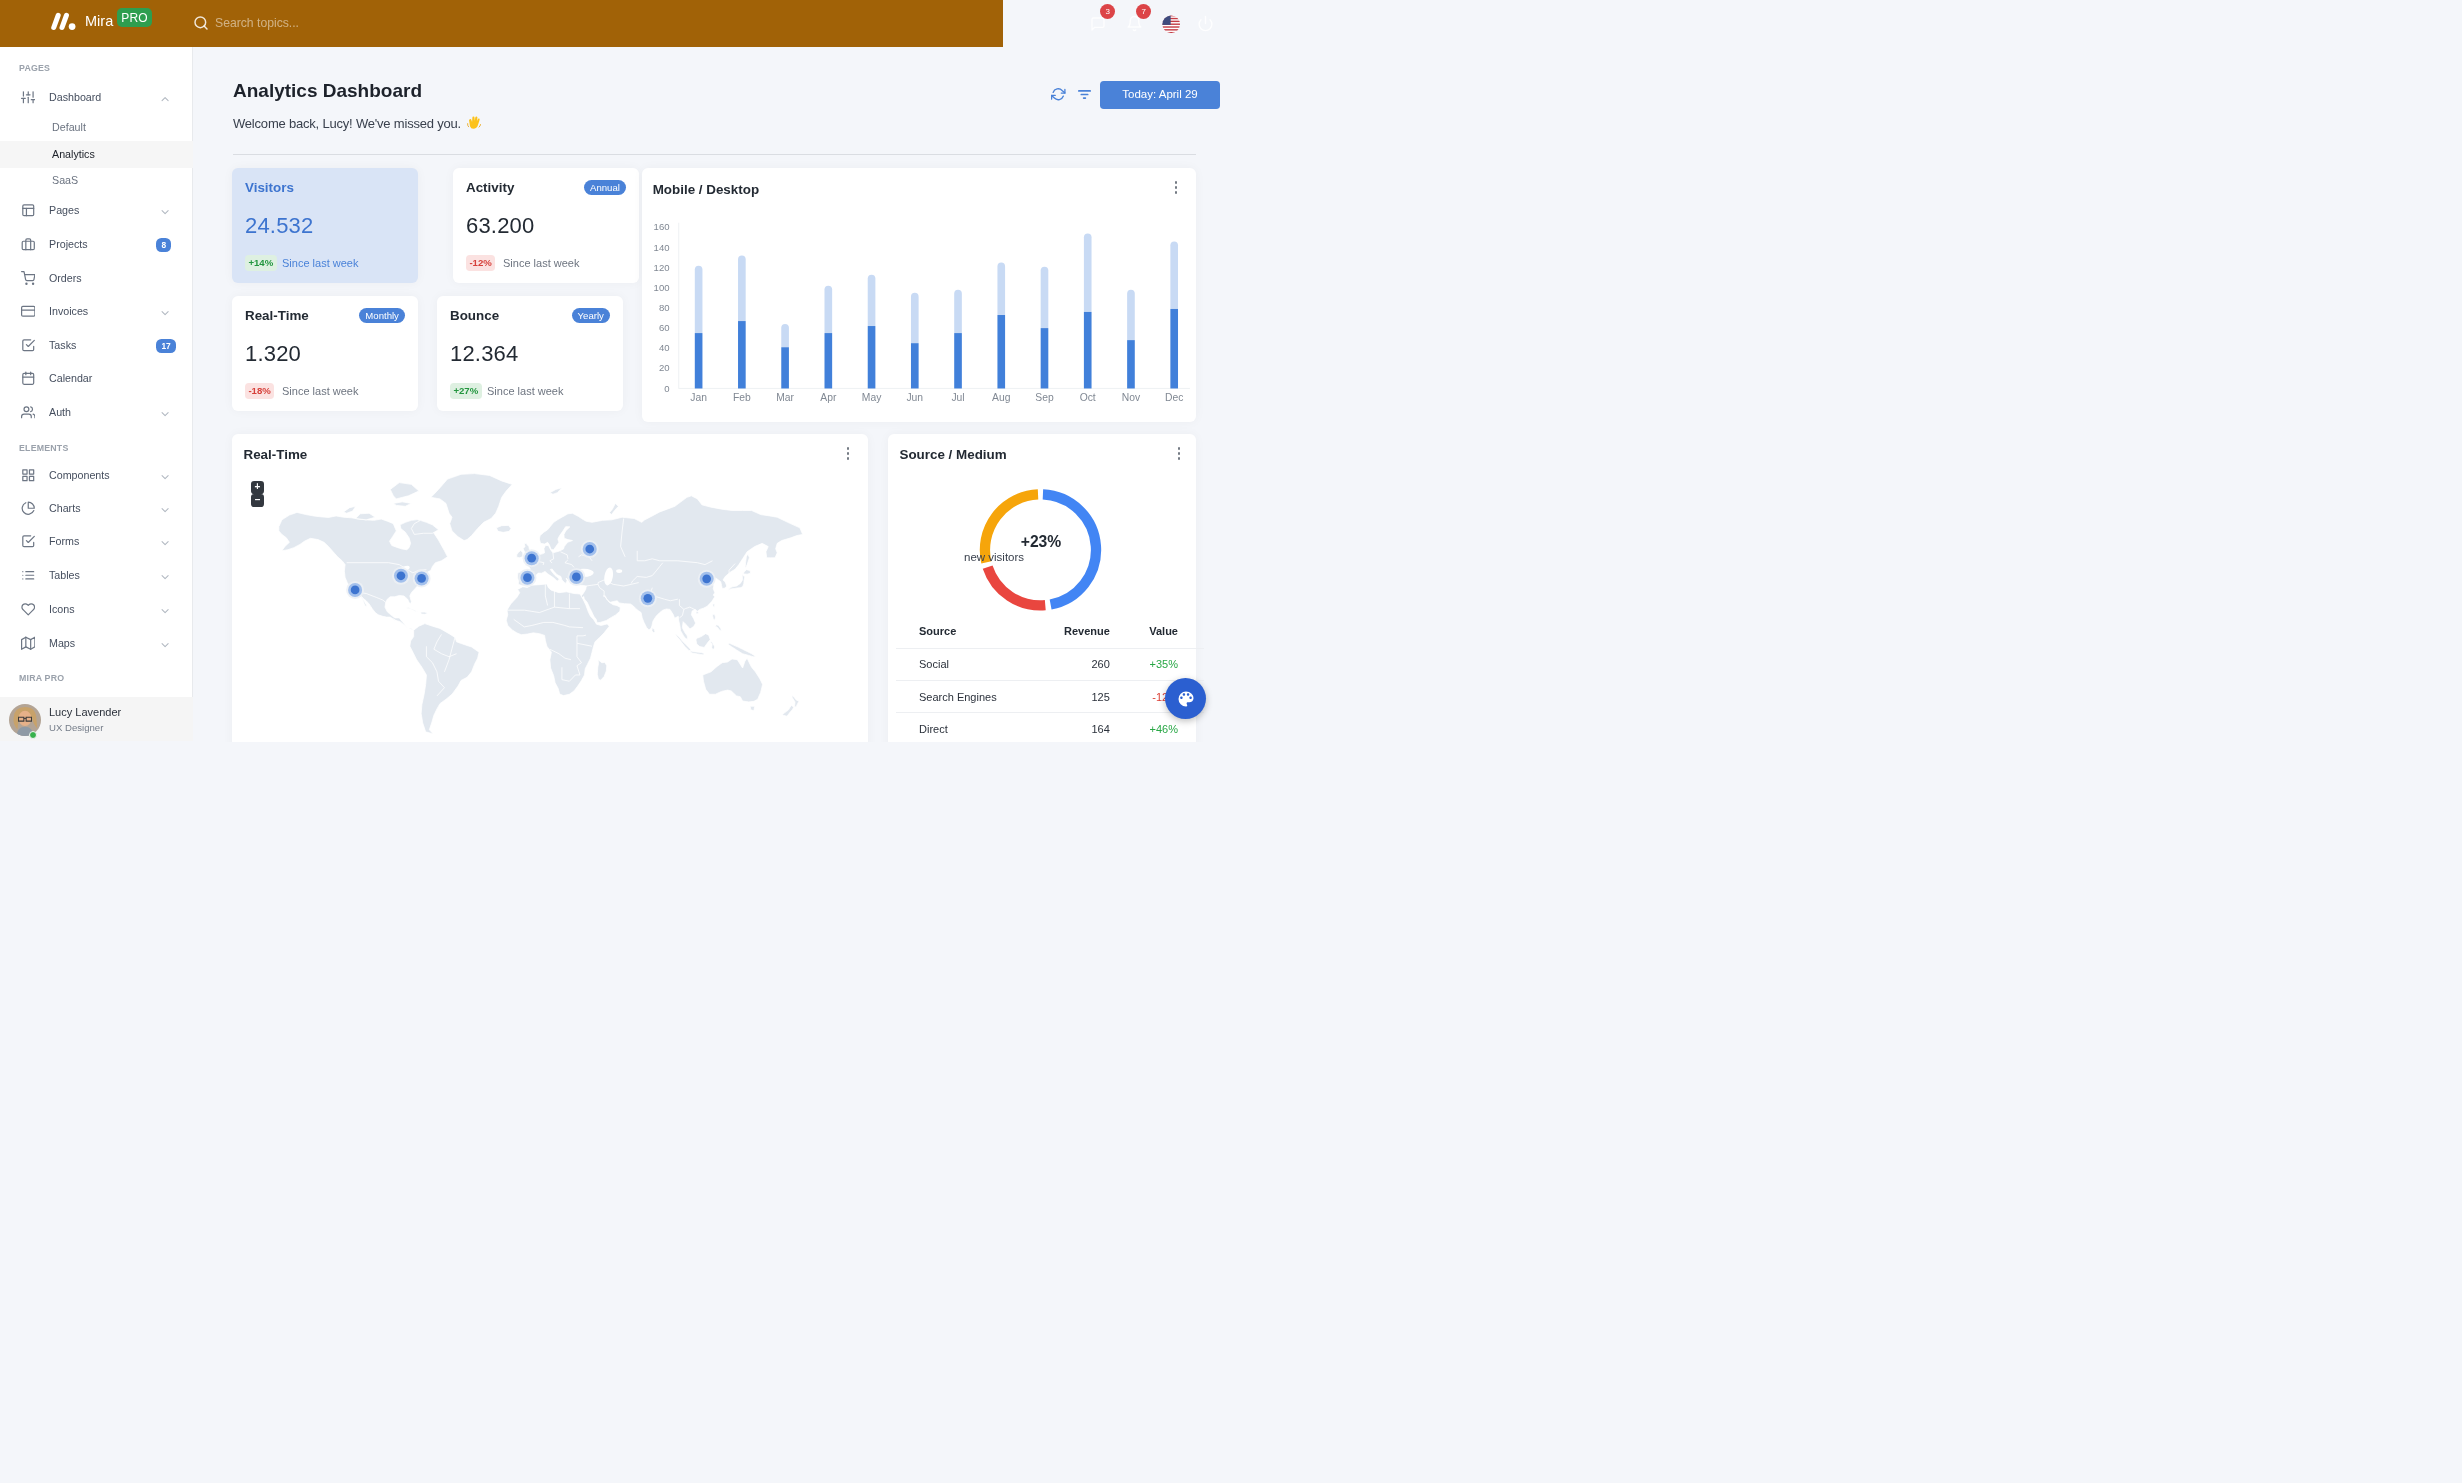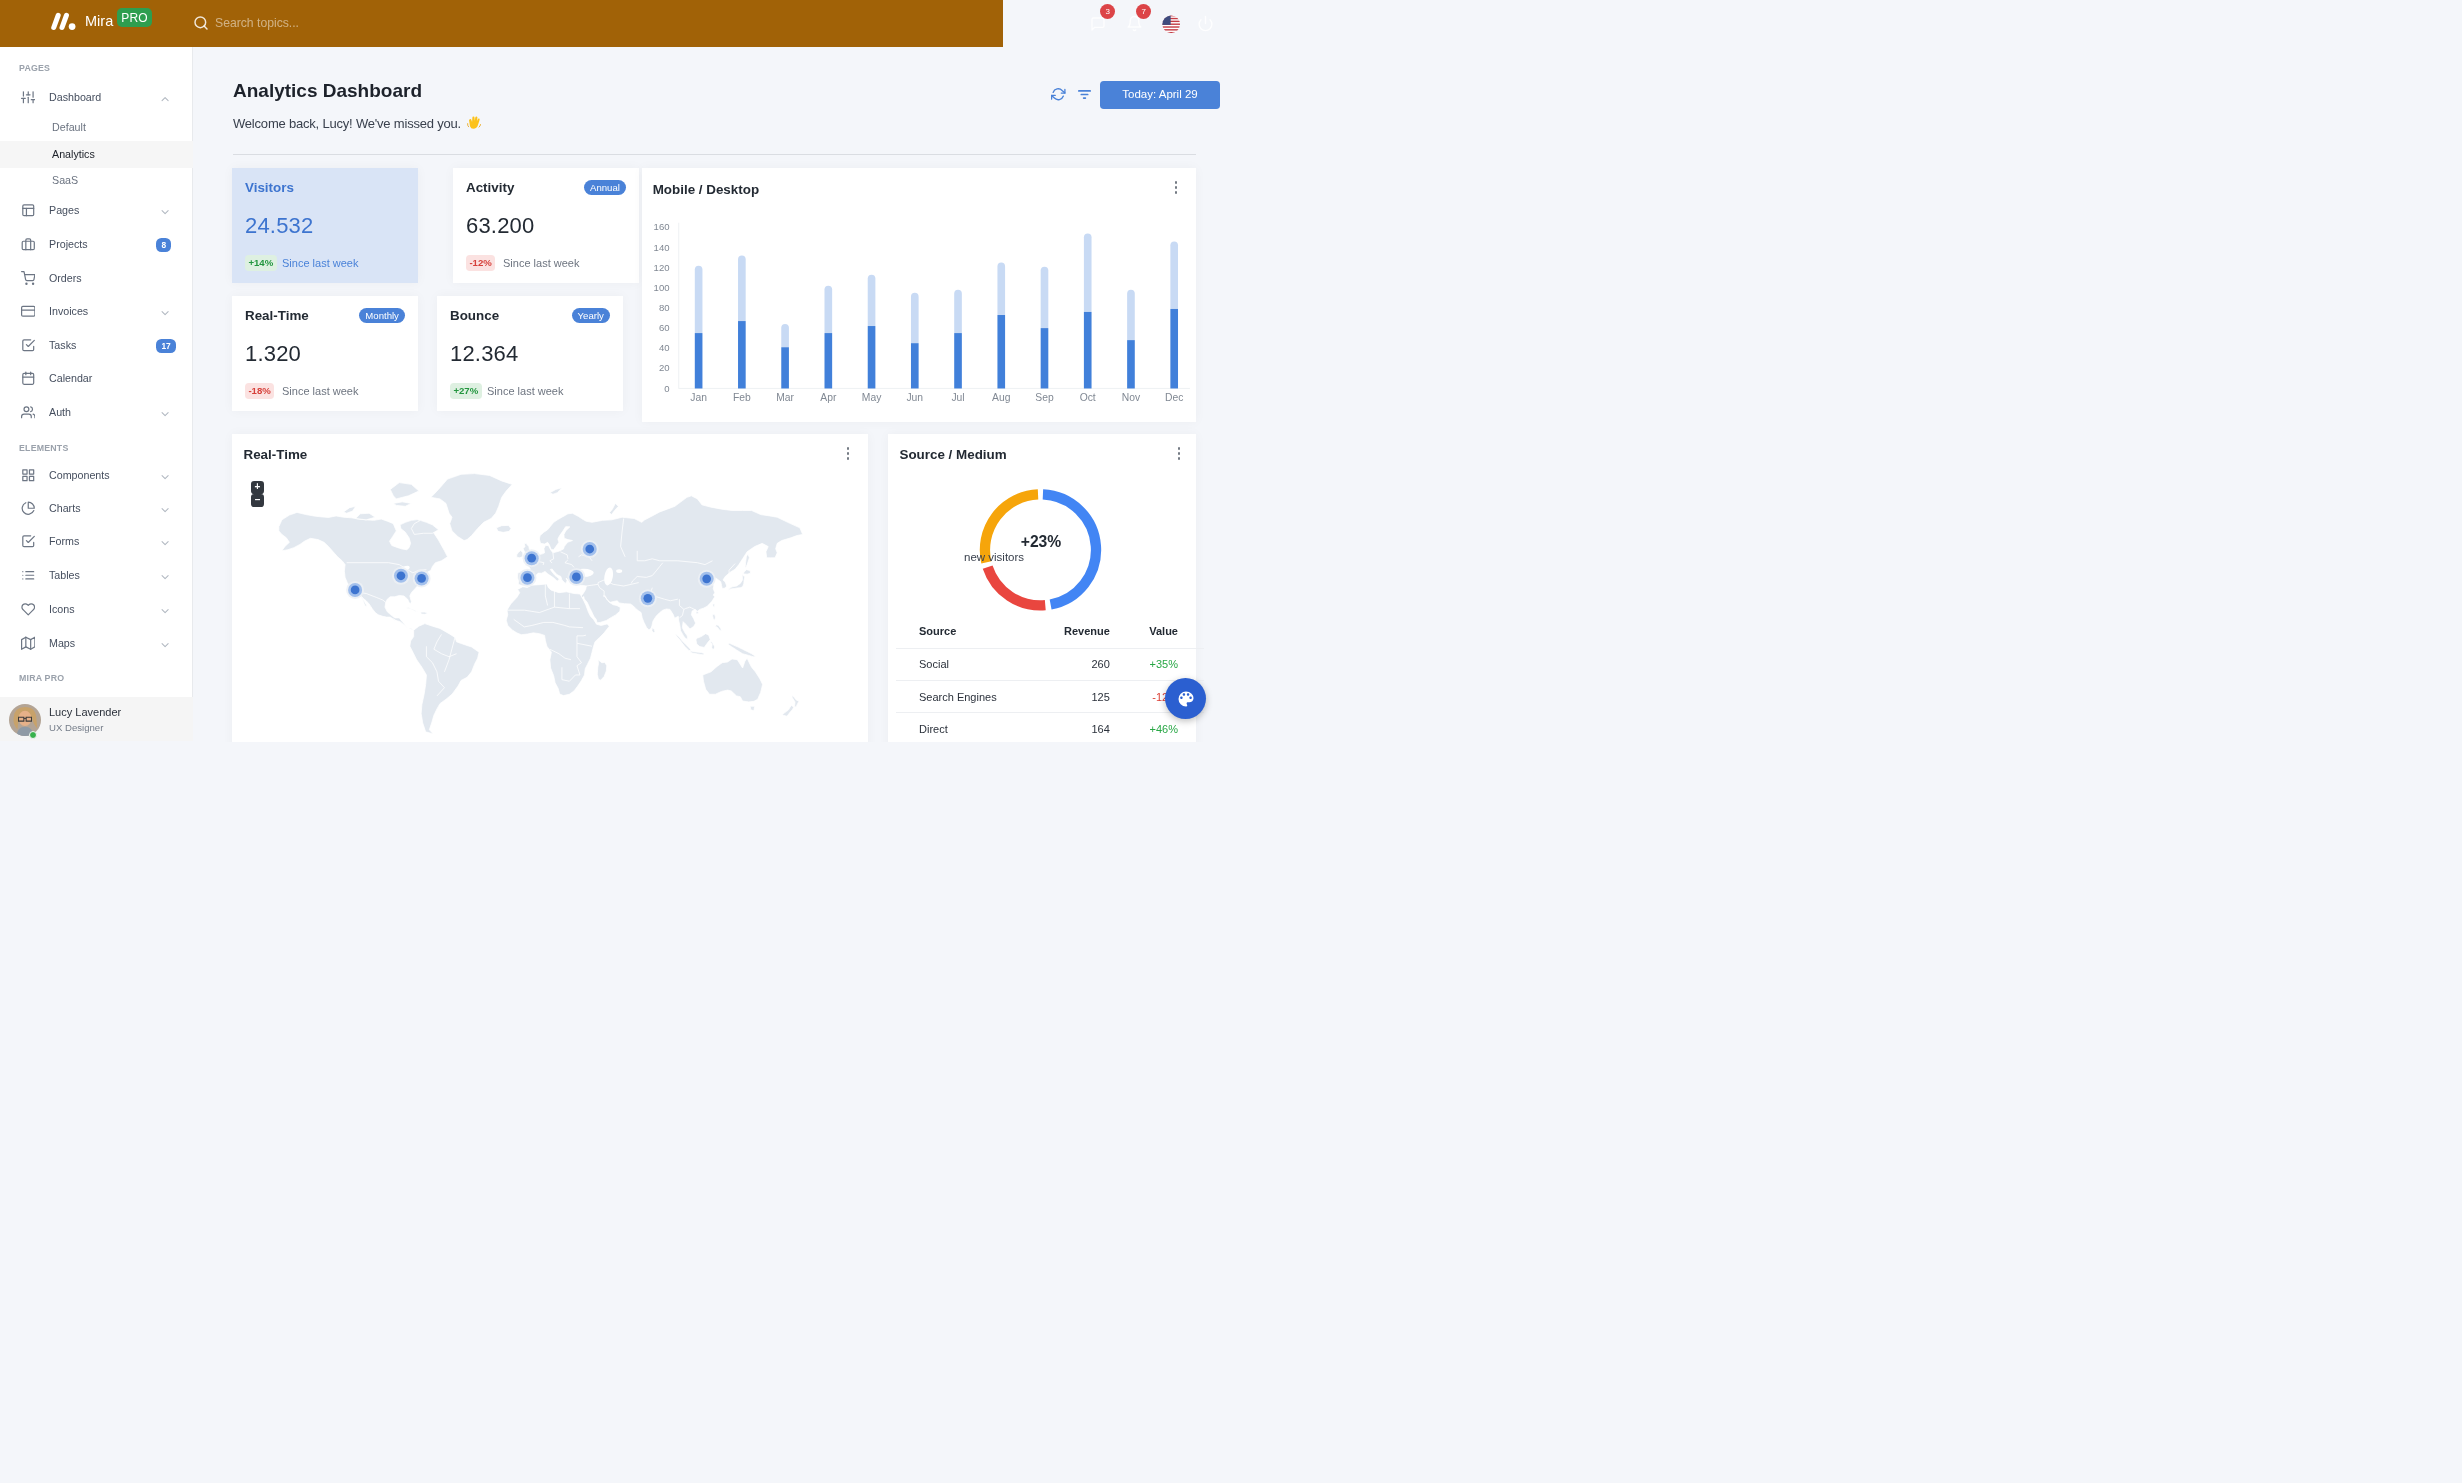--- a/index.html
+++ b/index.html
@@ -11,21 +11,21 @@
 .sitem{position:absolute;left:0;width:193px;height:34px}
 .sitem .ic{position:absolute;left:20.6px;top:9.2px}
 .sitem .tx{position:absolute;left:49px;top:10px;font-size:10.7px;color:#454e5e}
 .sitem .ch{position:absolute;left:159px;top:11.5px}
 .sub{position:absolute;left:0;width:193px;height:27px}
 .sub .tx{position:absolute;left:52px;top:6.9px;font-size:10.7px;color:#6b7380}
 .sub.on{background:#f6f6f6}
 .sub.on .tx{color:#20242c}
 .sbadge{position:absolute;left:156px;top:10px;background:#4a82d8;color:#fff;font-size:8.4px;font-weight:700;border-radius:5.4px;padding:1.9px 5.4px;line-height:1.2}
 .sfoot{position:absolute;left:0;top:650px;width:193px;height:44px;background:#f5f5f5}
-.card{position:absolute;background:#fff;border-radius:0;box-shadow:0 0 10.7px 0 rgba(33,40,50,.04)}
+.card{position:absolute;background:#fff;border-radius:6px;box-shadow:0 0 10.7px 0 rgba(33,40,50,.04)}
 .ctitle{position:absolute;font-size:13.4px;font-weight:700;color:#232a33}
 .kebab{position:absolute;width:3.1px}
 .kebab i{display:block;width:2.8px;height:2.8px;border-radius:50%;background:#737a83;margin-bottom:2.3px}
 .num{position:absolute;font-size:22px;color:#232a33;letter-spacing:0.2px}
 .softb{position:absolute;font-size:9.6px;font-weight:700;border-radius:3.8px;padding:1.9px 3.4px;line-height:1.25}
 .softg{color:#23963f;background:#def0e1}
 .softr{color:#d6413b;background:#fbe2e1}
 .slw{position:absolute;font-size:11px;color:#6e7580}
 .pillb{position:absolute;background:#4a82d8;color:#fff;font-size:9.6px;border-radius:7.6px;padding:1.5px 6.1px;line-height:1.22}
 .hd{color:#3d74cf}

